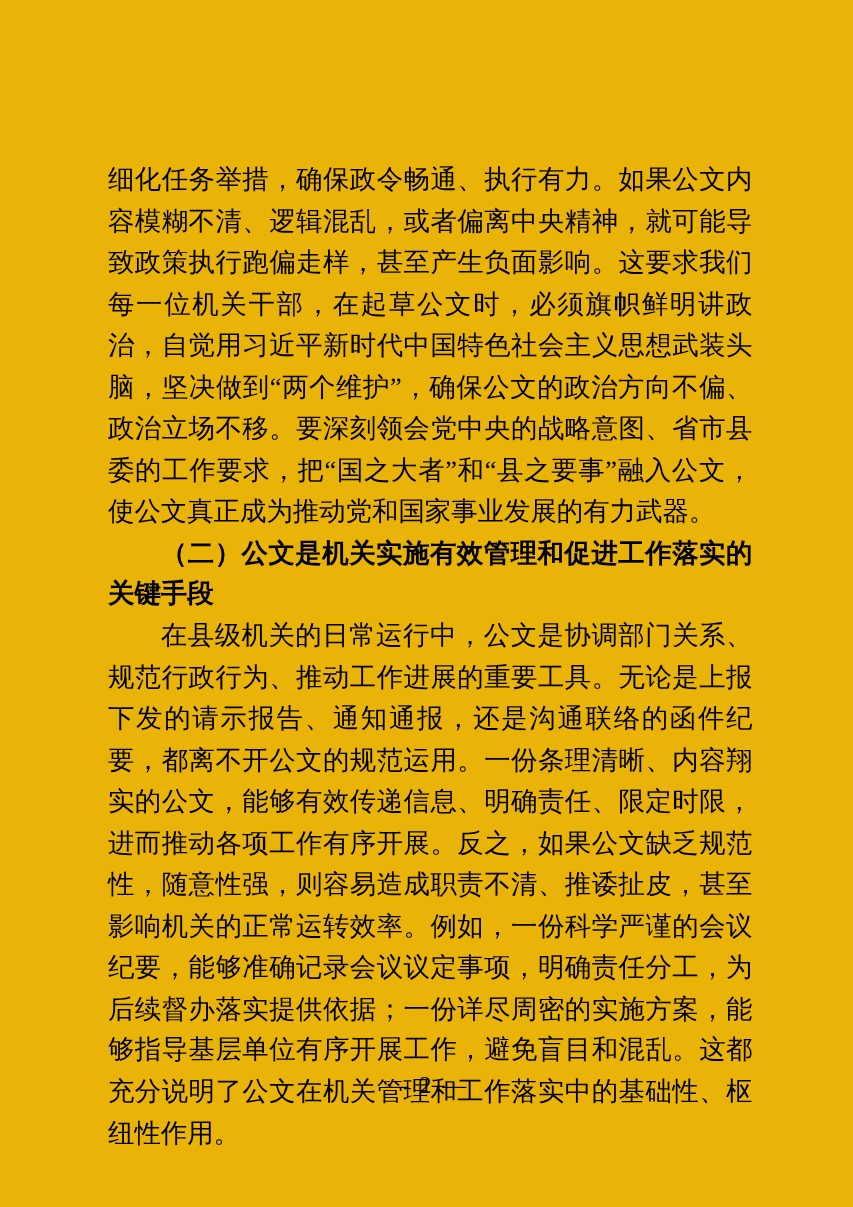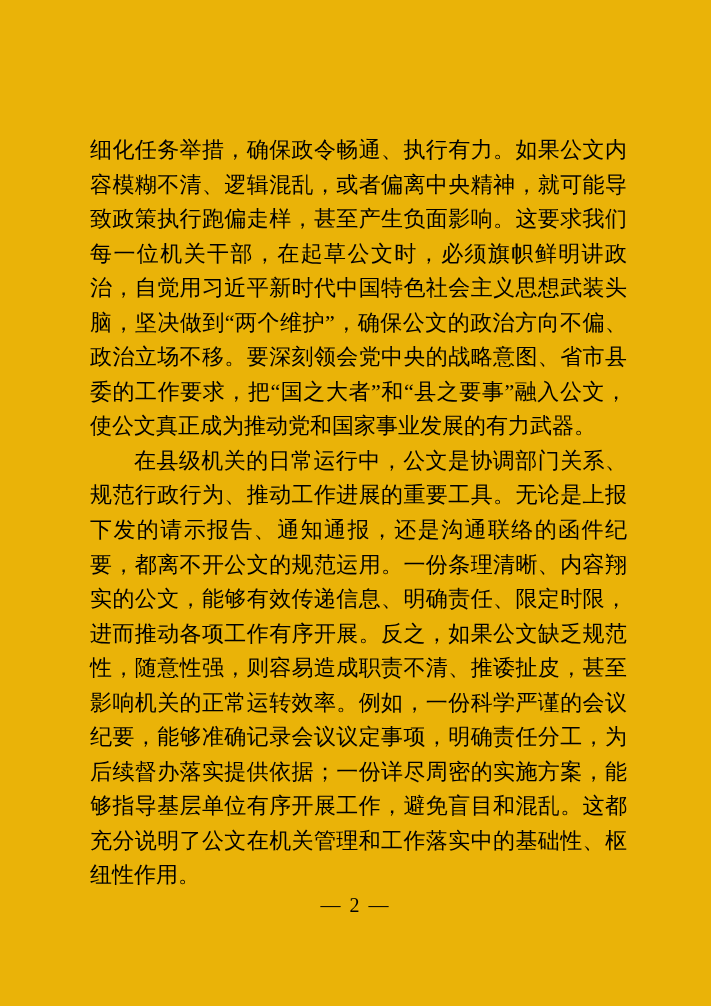--- a/index.html
+++ b/index.html
@@ -49,18 +49,19 @@
     color: #000000;
   }
 </style>
 </head>
 <body>
 
 <div class="page">
 
   <div class="text-block">
     <p class="no-indent">细化任务举措，确保政令畅通、执行有力。如果公文内容模糊不清、逻辑混乱，或者偏离中央精神，就可能导致政策执行跑偏走样，甚至产生负面影响。这要求我们每一位机关干部，在起草公文时，必须旗帜鲜明讲政治，自觉用习近平新时代中国特色社会主义思想武装头脑，坚决做到“两个维护”，确保公文的政治方向不偏、政治立场不移。要深刻领会党中央的战略意图、省市县委的工作要求，把“国之大者”和“县之要事”融入公文，使公文真正成为推动党和国家事业发展的有力武器。</p>
+    <p class="heading">（二）公文是机关实施有效管理和促进工作落实的关键手段</p>
     <p>在县级机关的日常运行中，公文是协调部门关系、规范行政行为、推动工作进展的重要工具。无论是上报下发的请示报告、通知通报，还是沟通联络的函件纪要，都离不开公文的规范运用。一份条理清晰、内容翔实的公文，能够有效传递信息、明确责任、限定时限，进而推动各项工作有序开展。反之，如果公文缺乏规范性，随意性强，则容易造成职责不清、推诿扯皮，甚至影响机关的正常运转效率。例如，一份科学严谨的会议纪要，能够准确记录会议议定事项，明确责任分工，为后续督办落实提供依据；一份详尽周密的实施方案，能够指导基层单位有序开展工作，避免盲目和混乱。这都充分说明了公文在机关管理和工作落实中的基础性、枢纽性作用。</p>
   </div>
 
   <div class="page-number">— 2 —</div>
 
 </div>
 
 </body></html>

